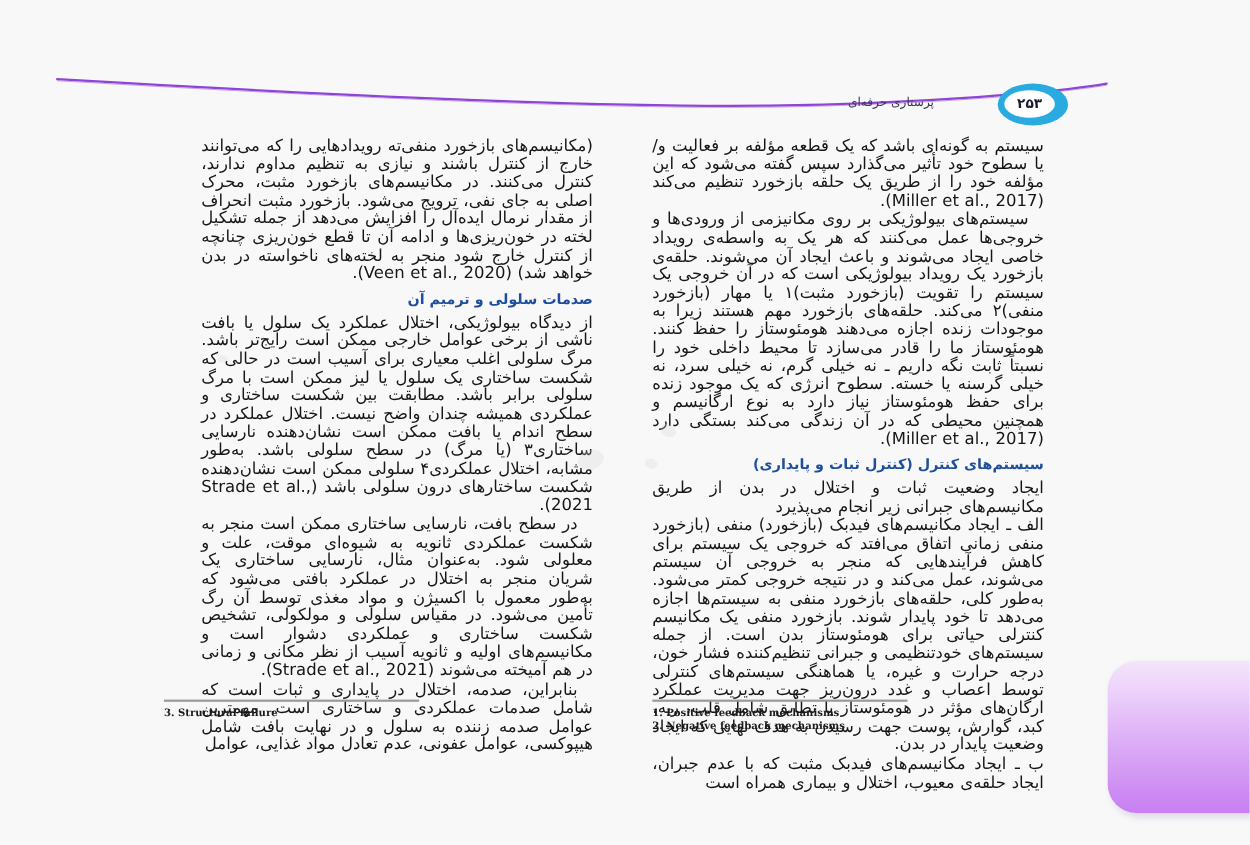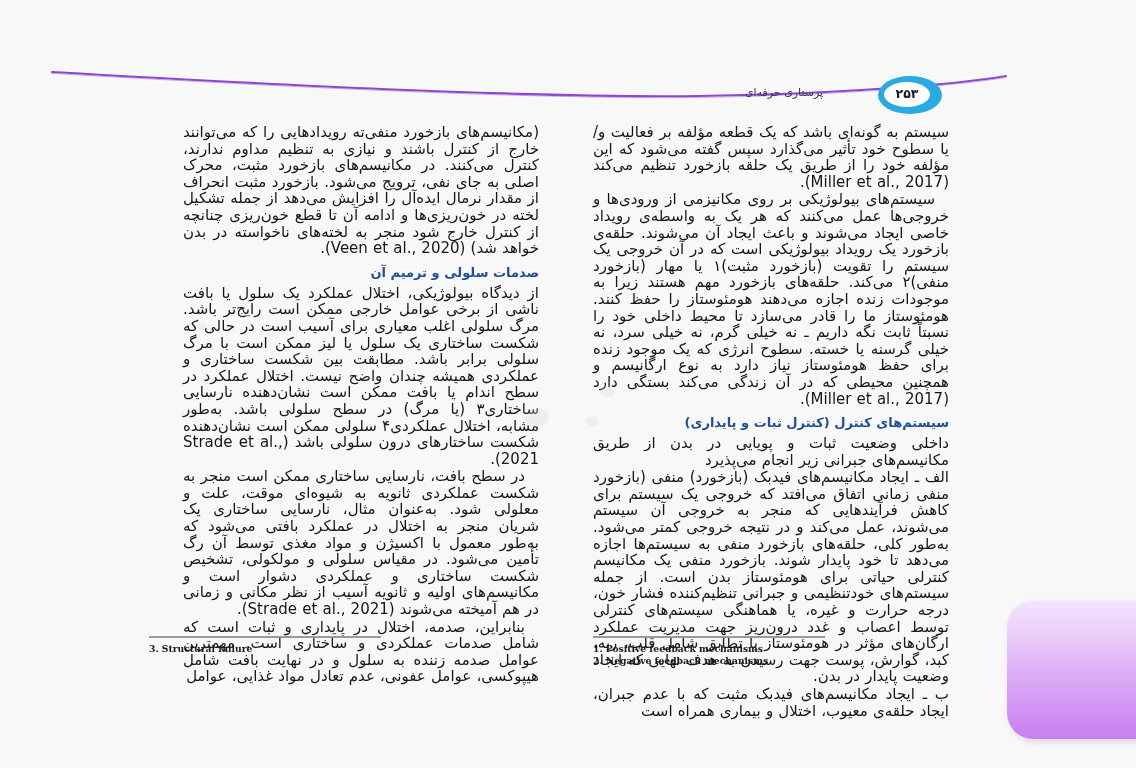--- a/index.html
+++ b/index.html
@@ -28,21 +28,21 @@
     left: 0;
     top: 58px;
     width: 1136px;
     height: 60px;
     pointer-events: none;
   }
 
   
   #page-badge {
     position: absolute;
-    left: 878px;
+    left: 907px;
     top: 76px;
     width: 64px;
     height: 38px;
   }
   #page-badge .badge-outer {
     position: absolute;
     inset: 0;
     border-radius: 50%;
     background: #29abe2;
   }
@@ -66,21 +66,21 @@
     letter-spacing: .5px;
     line-height: 1;
   }
 
   
   #running-header {
     position: absolute;
     left: 745px;
     top: 86px;
     width: 130px;
-    text-align: left;
+    text-align: center;
     font-size: 11px;
     color: #3a3a4a;
     direction: rtl;
     white-space: nowrap;
   }
 
   
   .column {
     position: absolute;
     top: 124px;
@@ -185,21 +185,21 @@
       <span class="badge-number">۲۵۳</span>
     </div>
   </div>
 
   <div id="running-header">پرستاری حرفه‌ای</div>
 
   <div class="column" id="column-right">
       <p class="para">سیستم به گونه‌ای باشد که یک قطعه مؤلفه بر فعالیت و/یا سطوح خود تأثیر می‌گذارد سپس گفته می‌شود که این مؤلفه خود را از طریق یک حلقه بازخورد تنظیم می‌کند (Miller et al., 2017).</p>
       <p class="para indent">سیستم‌های بیولوژیکی بر روی مکانیزمی از ورودی‌ها و خروجی‌ها عمل می‌کنند که هر یک به واسطه‌ی رویداد خاصی ایجاد می‌شوند و باعث ایجاد آن می‌شوند. حلقه‌ی بازخورد یک رویداد بیولوژیکی است که در آن خروجی یک سیستم را تقویت (بازخورد مثبت)۱ یا مهار (بازخورد منفی)۲ می‌کند. حلقه‌های بازخورد مهم هستند زیرا به موجودات زنده اجازه می‌دهند هومئوستاز را حفظ کنند. هومئوستاز ما را قادر می‌سازد تا محیط داخلی خود را نسبتاً ثابت نگه داریم ـ نه خیلی گرم، نه خیلی سرد، نه خیلی گرسنه یا خسته. سطوح انرژی که یک موجود زنده برای حفظ هومئوستاز نیاز دارد به نوع ارگانیسم و همچنین محیطی که در آن زندگی می‌کند بستگی دارد (Miller et al., 2017).</p>
       <h2 class="section-heading">سیستم‌های کنترل (کنترل ثبات و پایداری)</h2>
-      <p class="para">داخلی وضعیت ثبات و پویایی در بدن از طریق مکانیسم‌های جبرانی زیر انجام می‌پذیرد</p>
+      <p class="para">ایجاد وضعیت ثبات و اختلال در بدن از طریق مکانیسم‌های جبرانی زیر انجام می‌پذیرد</p>
       <p class="para">الف ـ ایجاد مکانیسم‌های فیدبک (بازخورد) منفی (بازخورد منفی زمانی اتفاق می‌افتد که خروجی یک سیستم برای کاهش فرآیندهایی که منجر به خروجی آن سیستم می‌شوند، عمل می‌کند و در نتیجه خروجی کمتر می‌شود. به‌طور کلی، حلقه‌های بازخورد منفی به سیستم‌ها اجازه می‌دهد تا خود پایدار شوند. بازخورد منفی یک مکانیسم کنترلی حیاتی برای هومئوستاز بدن است. از جمله سیستم‌های خودتنظیمی و جبرانی تنظیم‌کننده فشار خون، درجه حرارت و غیره، یا هماهنگی سیستم‌های کنترلی توسط اعصاب و غدد درون‌ریز جهت مدیریت عملکرد ارگان‌های مؤثر در هومئوستاز یا تطابق شامل قلب، ریه، کبد، گوارش، پوست جهت رسیدن به هدف نهایی که ایجاد وضعیت پایدار در بدن.</p>
       <p class="para">ب ـ ایجاد مکانیسم‌های فیدبک مثبت که با عدم جبران، ایجاد حلقه‌ی معیوب، اختلال و بیماری همراه است</p>
     </div>
 
   <div class="column" id="column-left">
       <p class="para">(مکانیسم‌های بازخورد منفی‌ته رویدادهایی را که می‌توانند خارج از کنترل باشند و نیازی به تنظیم مداوم ندارند، کنترل می‌کنند. در مکانیسم‌های بازخورد مثبت، محرک اصلی به جای نفی، ترویج می‌شود. بازخورد مثبت انحراف از مقدار نرمال ایده‌آل را افزایش می‌دهد از جمله تشکیل لخته در خون‌ریزی‌ها و ادامه آن تا قطع خون‌ریزی چنانچه از کنترل خارج شود منجر به لخته‌های ناخواسته در بدن خواهد شد) (Veen et al., 2020).</p>
       <h2 class="section-heading">صدمات سلولی و ترمیم آن</h2>
       <p class="para">از دیدگاه بیولوژیکی، اختلال عملکرد یک سلول یا بافت ناشی از برخی عوامل خارجی ممکن است رایج‌تر باشد. مرگ سلولی اغلب معیاری برای آسیب است در حالی که شکست ساختاری یک سلول یا لیز ممکن است با مرگ سلولی برابر باشد. مطابقت بین شکست ساختاری و عملکردی همیشه چندان واضح نیست. اختلال عملکرد در سطح اندام یا بافت ممکن است نشان‌دهنده نارسایی ساختاری۳ (یا مرگ) در سطح سلولی باشد. به‌طور مشابه، اختلال عملکردی۴ سلولی ممکن است نشان‌دهنده شکست ساختارهای درون سلولی باشد (Strade et al., 2021).</p>
       <p class="para indent">در سطح بافت، نارسایی ساختاری ممکن است منجر به شکست عملکردی ثانویه به شیوه‌ای موقت، علت و معلولی شود. به‌عنوان مثال، نارسایی ساختاری یک شریان منجر به اختلال در عملکرد بافتی می‌شود که به‌طور معمول با اکسیژن و مواد مغذی توسط آن رگ تأمین می‌شود. در مقیاس سلولی و مولکولی، تشخیص شکست ساختاری و عملکردی دشوار است و مکانیسم‌های اولیه و ثانویه آسیب از نظر مکانی و زمانی در هم آمیخته می‌شوند (Strade et al., 2021).</p>
       <p class="para indent">بنابراین، صدمه، اختلال در پایداری و ثبات است که شامل صدمات عملکردی و ساختاری است. مهمترین عوامل صدمه زننده به سلول و در نهایت بافت شامل هیپوکسی، عوامل عفونی، عدم تعادل مواد غذایی، عوامل</p>

